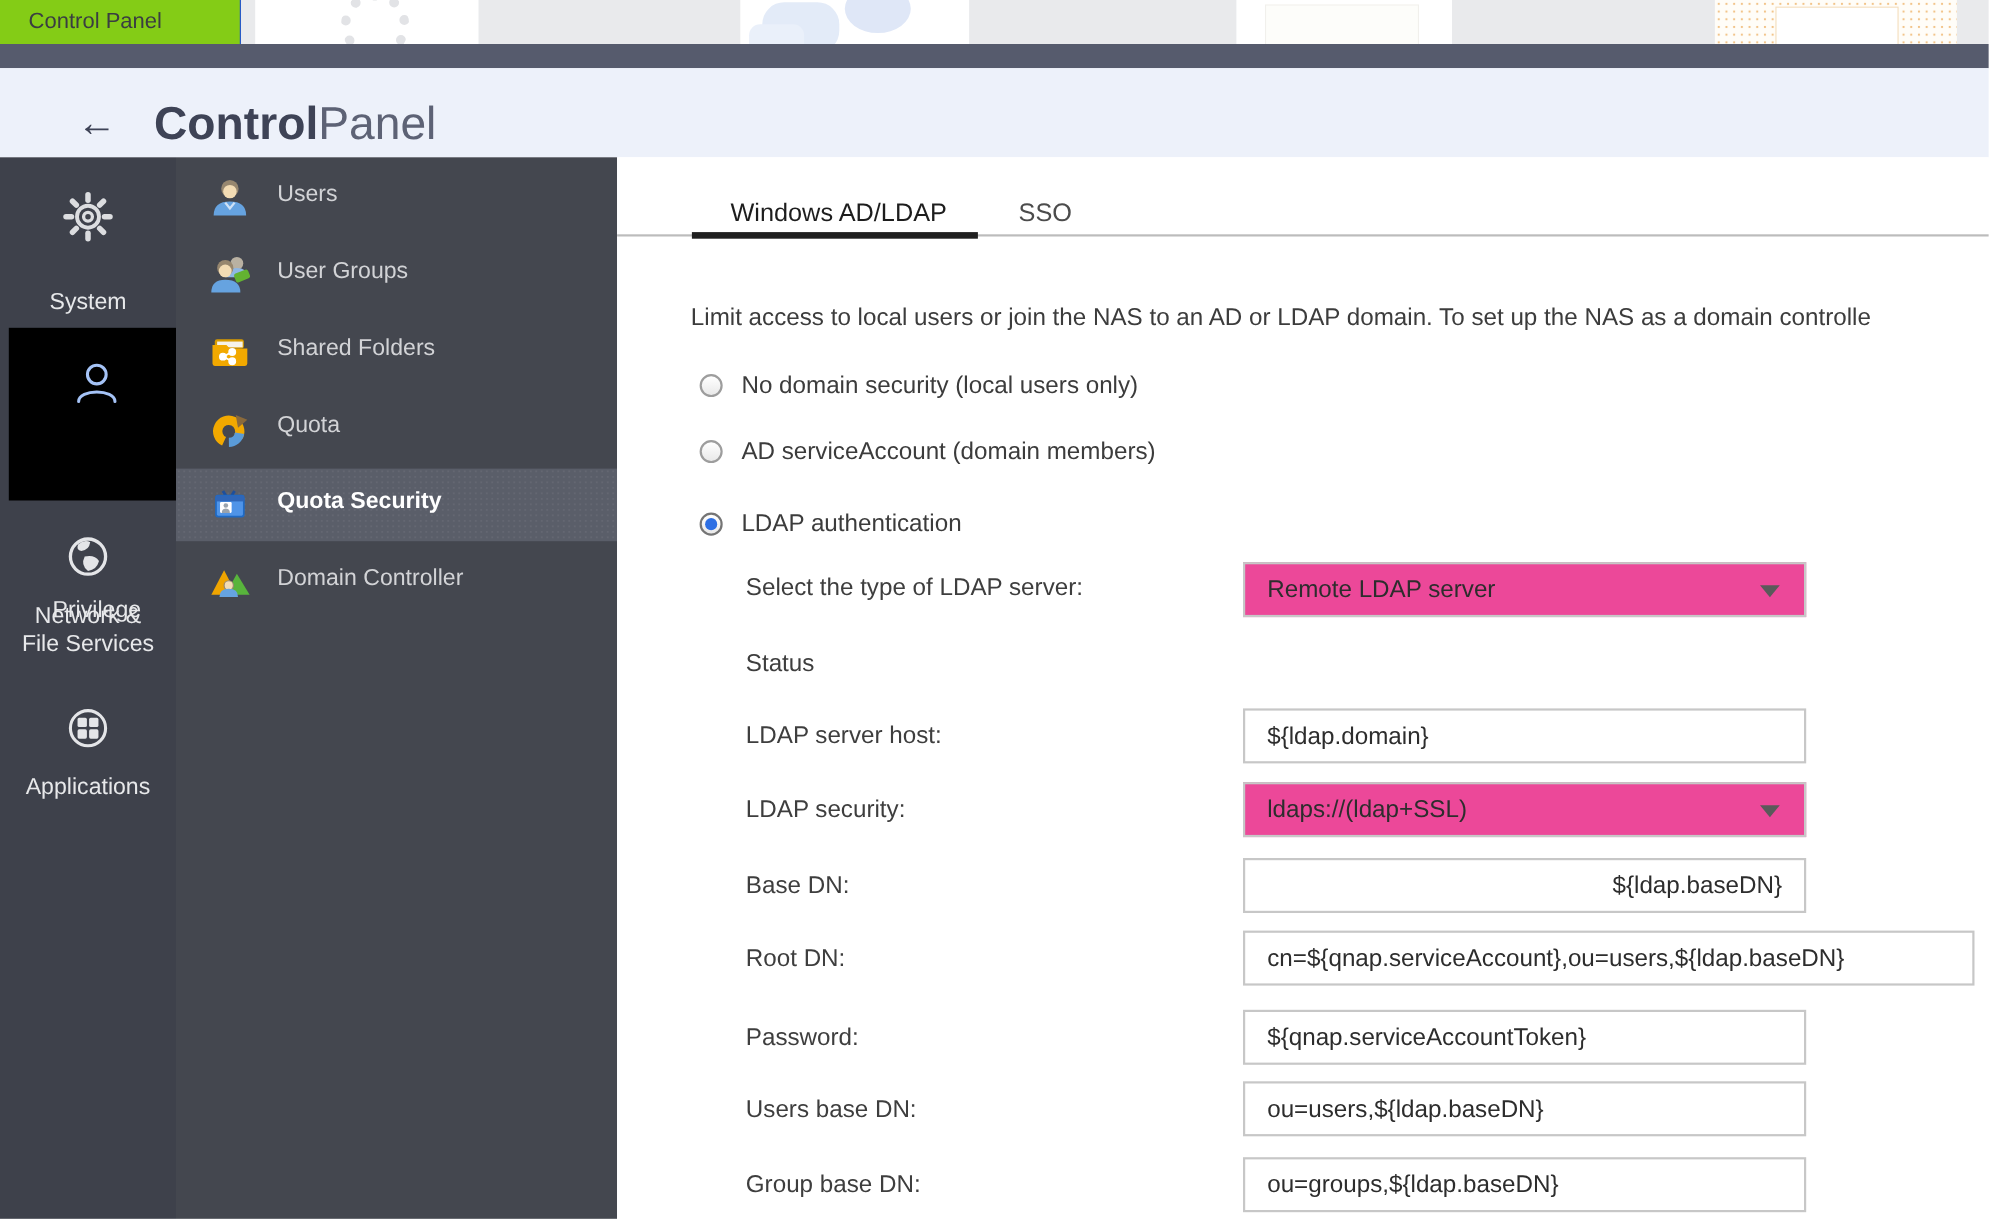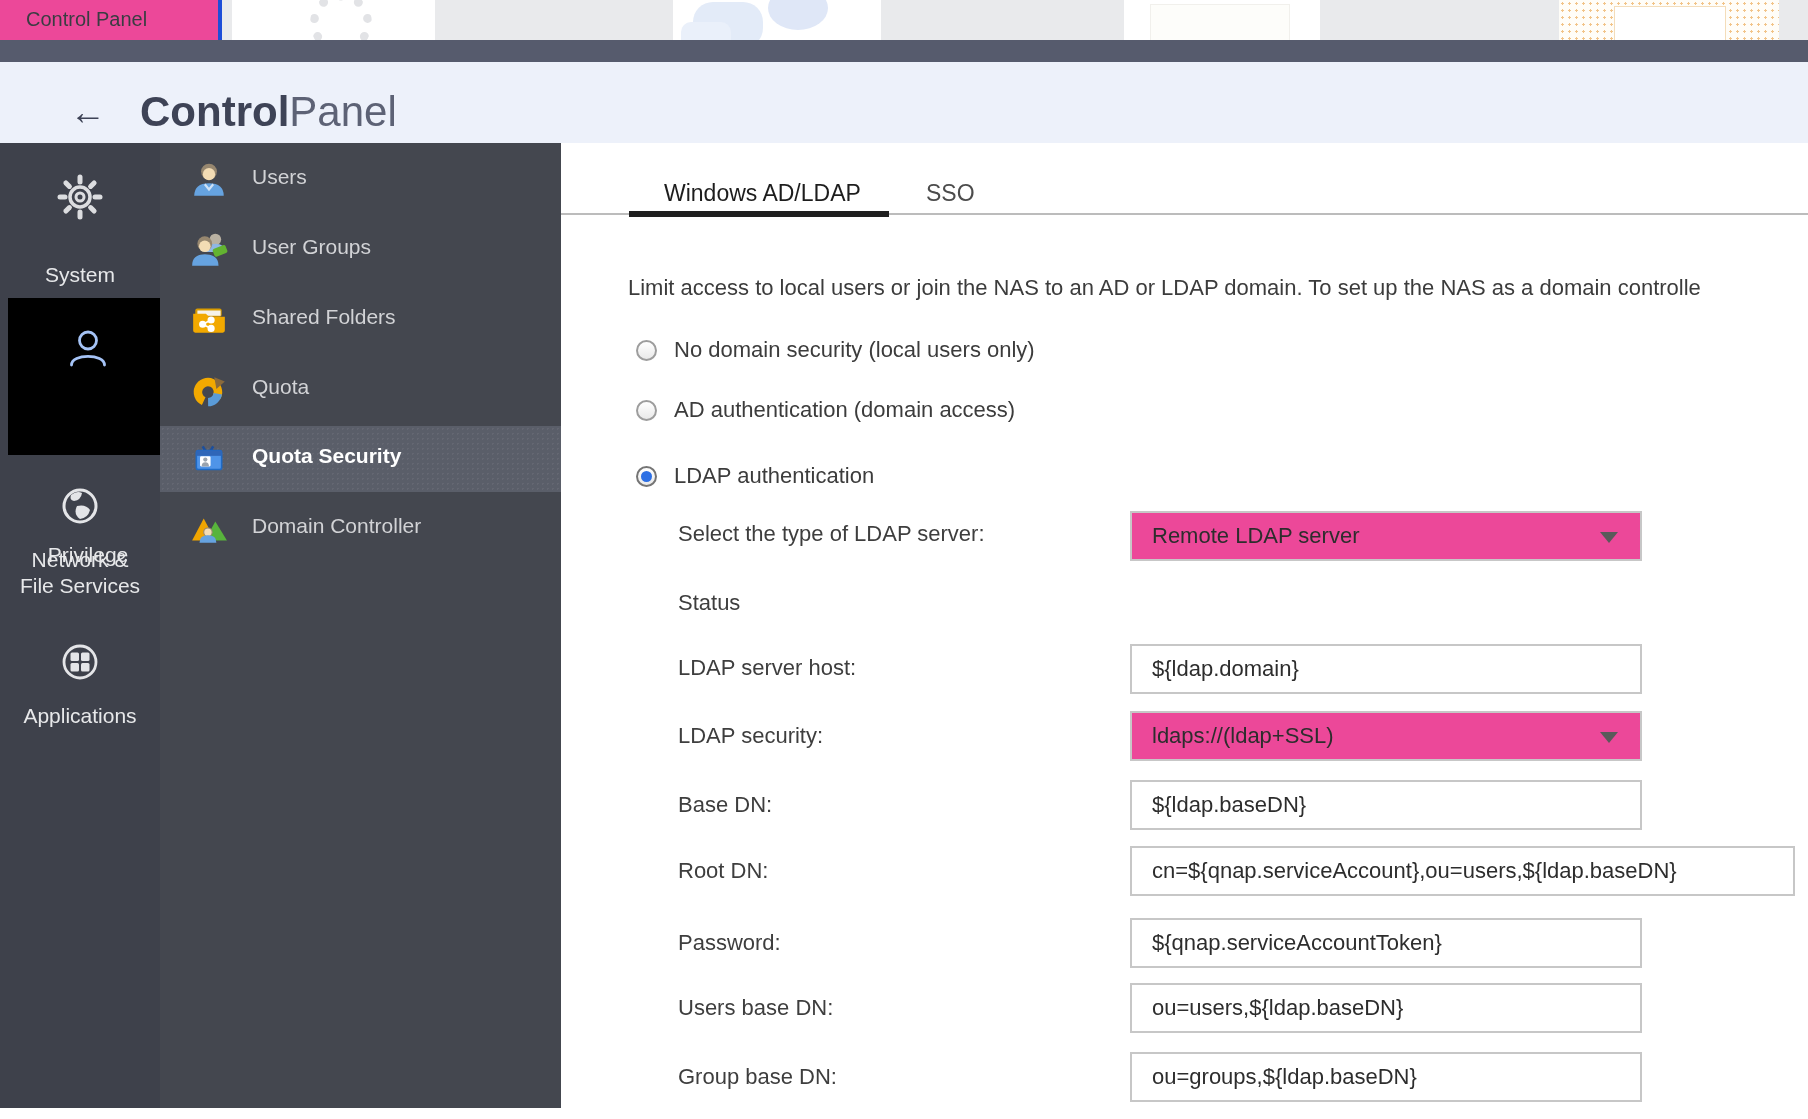--- a/index.html
+++ b/index.html
@@ -3,21 +3,21 @@
 <meta charset="utf-8">
 <style>
   html,body{margin:0;padding:0;}
   body{
     width:1808px;height:1119px;position:relative;overflow:hidden;
     background:#ffffff;font-family:"Liberation Sans","DejaVu Sans",sans-serif;
     -webkit-font-smoothing:antialiased;
   }
   
   .taskbar{position:absolute;left:0;top:0;width:1808px;height:40px;background:#e9eaec;}
-  .task-tab{position:absolute;left:0;top:0;width:218px;height:40px;background:#ec4899;border-right:4px solid #1d4ed8;}
+  .task-tab{position:absolute;left:0;top:0;width:218px;height:40px;background:#84cc16;border-right:1px solid #1d4ed8;}
   .task-tab span{position:absolute;left:26px;top:8px;font-size:20px;color:#3a3d42;}
   .tile{position:absolute;top:0;height:40px;background:#ffffff;overflow:hidden;}
   .tile1{left:232px;width:203px;}
   .tile2{left:673px;width:208px;}
   .tile3{left:1124px;width:196px;}
   .tile4{left:1559px;width:220px;}
   .ghost-gear{position:absolute;left:78px;top:-8px;width:44px;height:44px;border:9px dotted #e2e3e6;border-radius:50%;}
   .ghost-blob1{position:absolute;left:20px;top:2px;width:70px;height:46px;background:#e3ebf8;border-radius:20px;}
   .ghost-blob2{position:absolute;left:95px;top:-14px;width:60px;height:44px;background:#dfe7f7;border-radius:50%;}
   .ghost-blob3{position:absolute;left:8px;top:22px;width:50px;height:30px;background:#eaf0fa;border-radius:10px;}
@@ -239,21 +239,21 @@
   <div class="tab-underline"></div>
 
   <div class="description">Limit access to local users or join the NAS to an AD or LDAP domain. To set up the NAS as a domain controlle</div>
 
   <div class="radio-row" style="top:194px;width:700px;">
     <span class="radio-circle" data-selected="false"></span>
     <span class="radio-label">No domain security (local users only)</span>
   </div>
   <div class="radio-row" style="top:254px;width:700px;">
     <span class="radio-circle" data-selected="false"></span>
-    <span class="radio-label">AD authentication (domain access)</span>
+    <span class="radio-label">AD serviceAccount (domain members)</span>
   </div>
   <div class="radio-row" style="top:300px;width:700px;margin-top:20px;">
     <span class="radio-circle" data-selected="true"></span>
     <span class="radio-label">LDAP authentication</span>
   </div>
 
   <div class="flabel" style="top:378px;">Select the type of LDAP server:</div>
   <div class="fselect" style="top:368px;">
     <span class="fselect-text">Remote LDAP server</span>
     <span class="caret"></span>
@@ -264,21 +264,21 @@
   <div class="flabel" style="top:512px;">LDAP server host:</div>
   <input class="finput" style="top: 501px;" readonly="" value="${ldap.domain}">
 
   <div class="flabel" style="top:580px;">LDAP security:</div>
   <div class="fselect" style="top:568px;">
     <span class="fselect-text">ldaps://(ldap+SSL)</span>
     <span class="caret"></span>
   </div>
 
   <div class="flabel" style="top:649px;">Base DN:</div>
-  <input class="finput" style="top: 637px;" readonly="" value="${ldap.baseDN}">
+  <input class="finput" style="top: 637px; text-align: right;" readonly="" value="${ldap.baseDN}">
 
   <div class="flabel" style="top:715px;">Root DN:</div>
   <input class="finput wide" style="top: 703px;" readonly="" value="cn=${qnap.serviceAccount},ou=users,${ldap.baseDN}">
 
   <div class="flabel" style="top:787px;">Password:</div>
   <input class="finput" style="top: 775px;" readonly="" value="${qnap.serviceAccountToken}">
 
   <div class="flabel" style="top:852px;">Users base DN:</div>
   <input class="finput" style="top: 840px;" readonly="" value="ou=users,${ldap.baseDN}">
 

